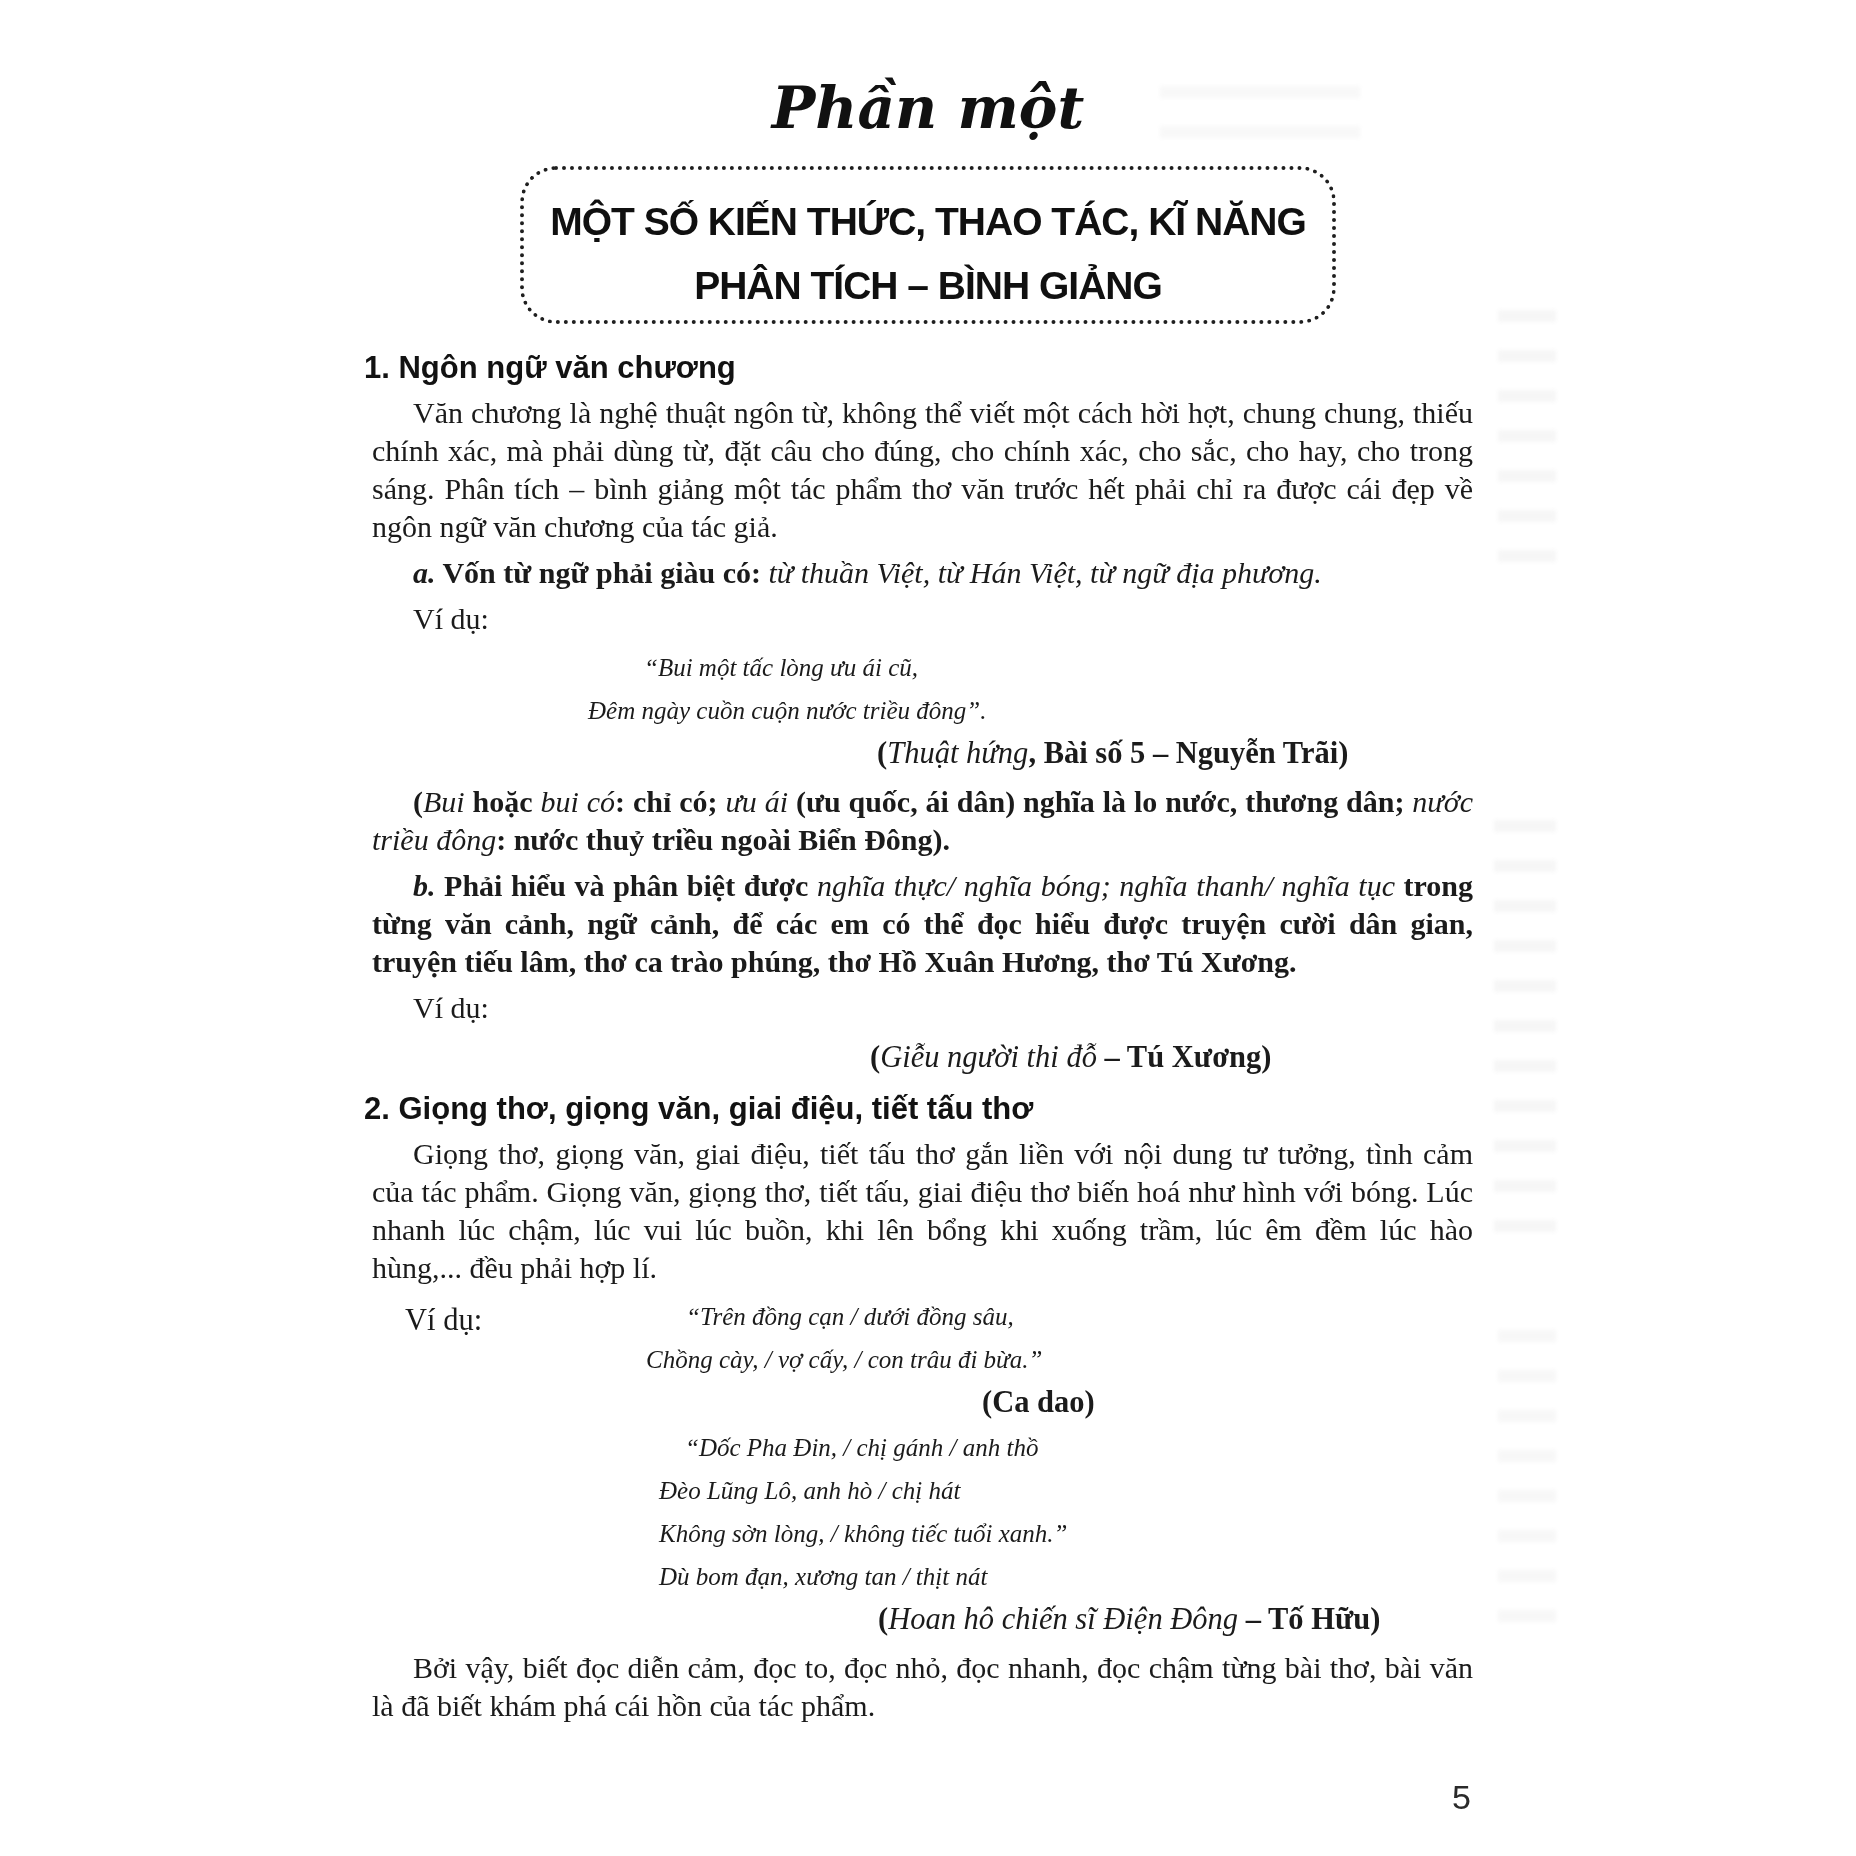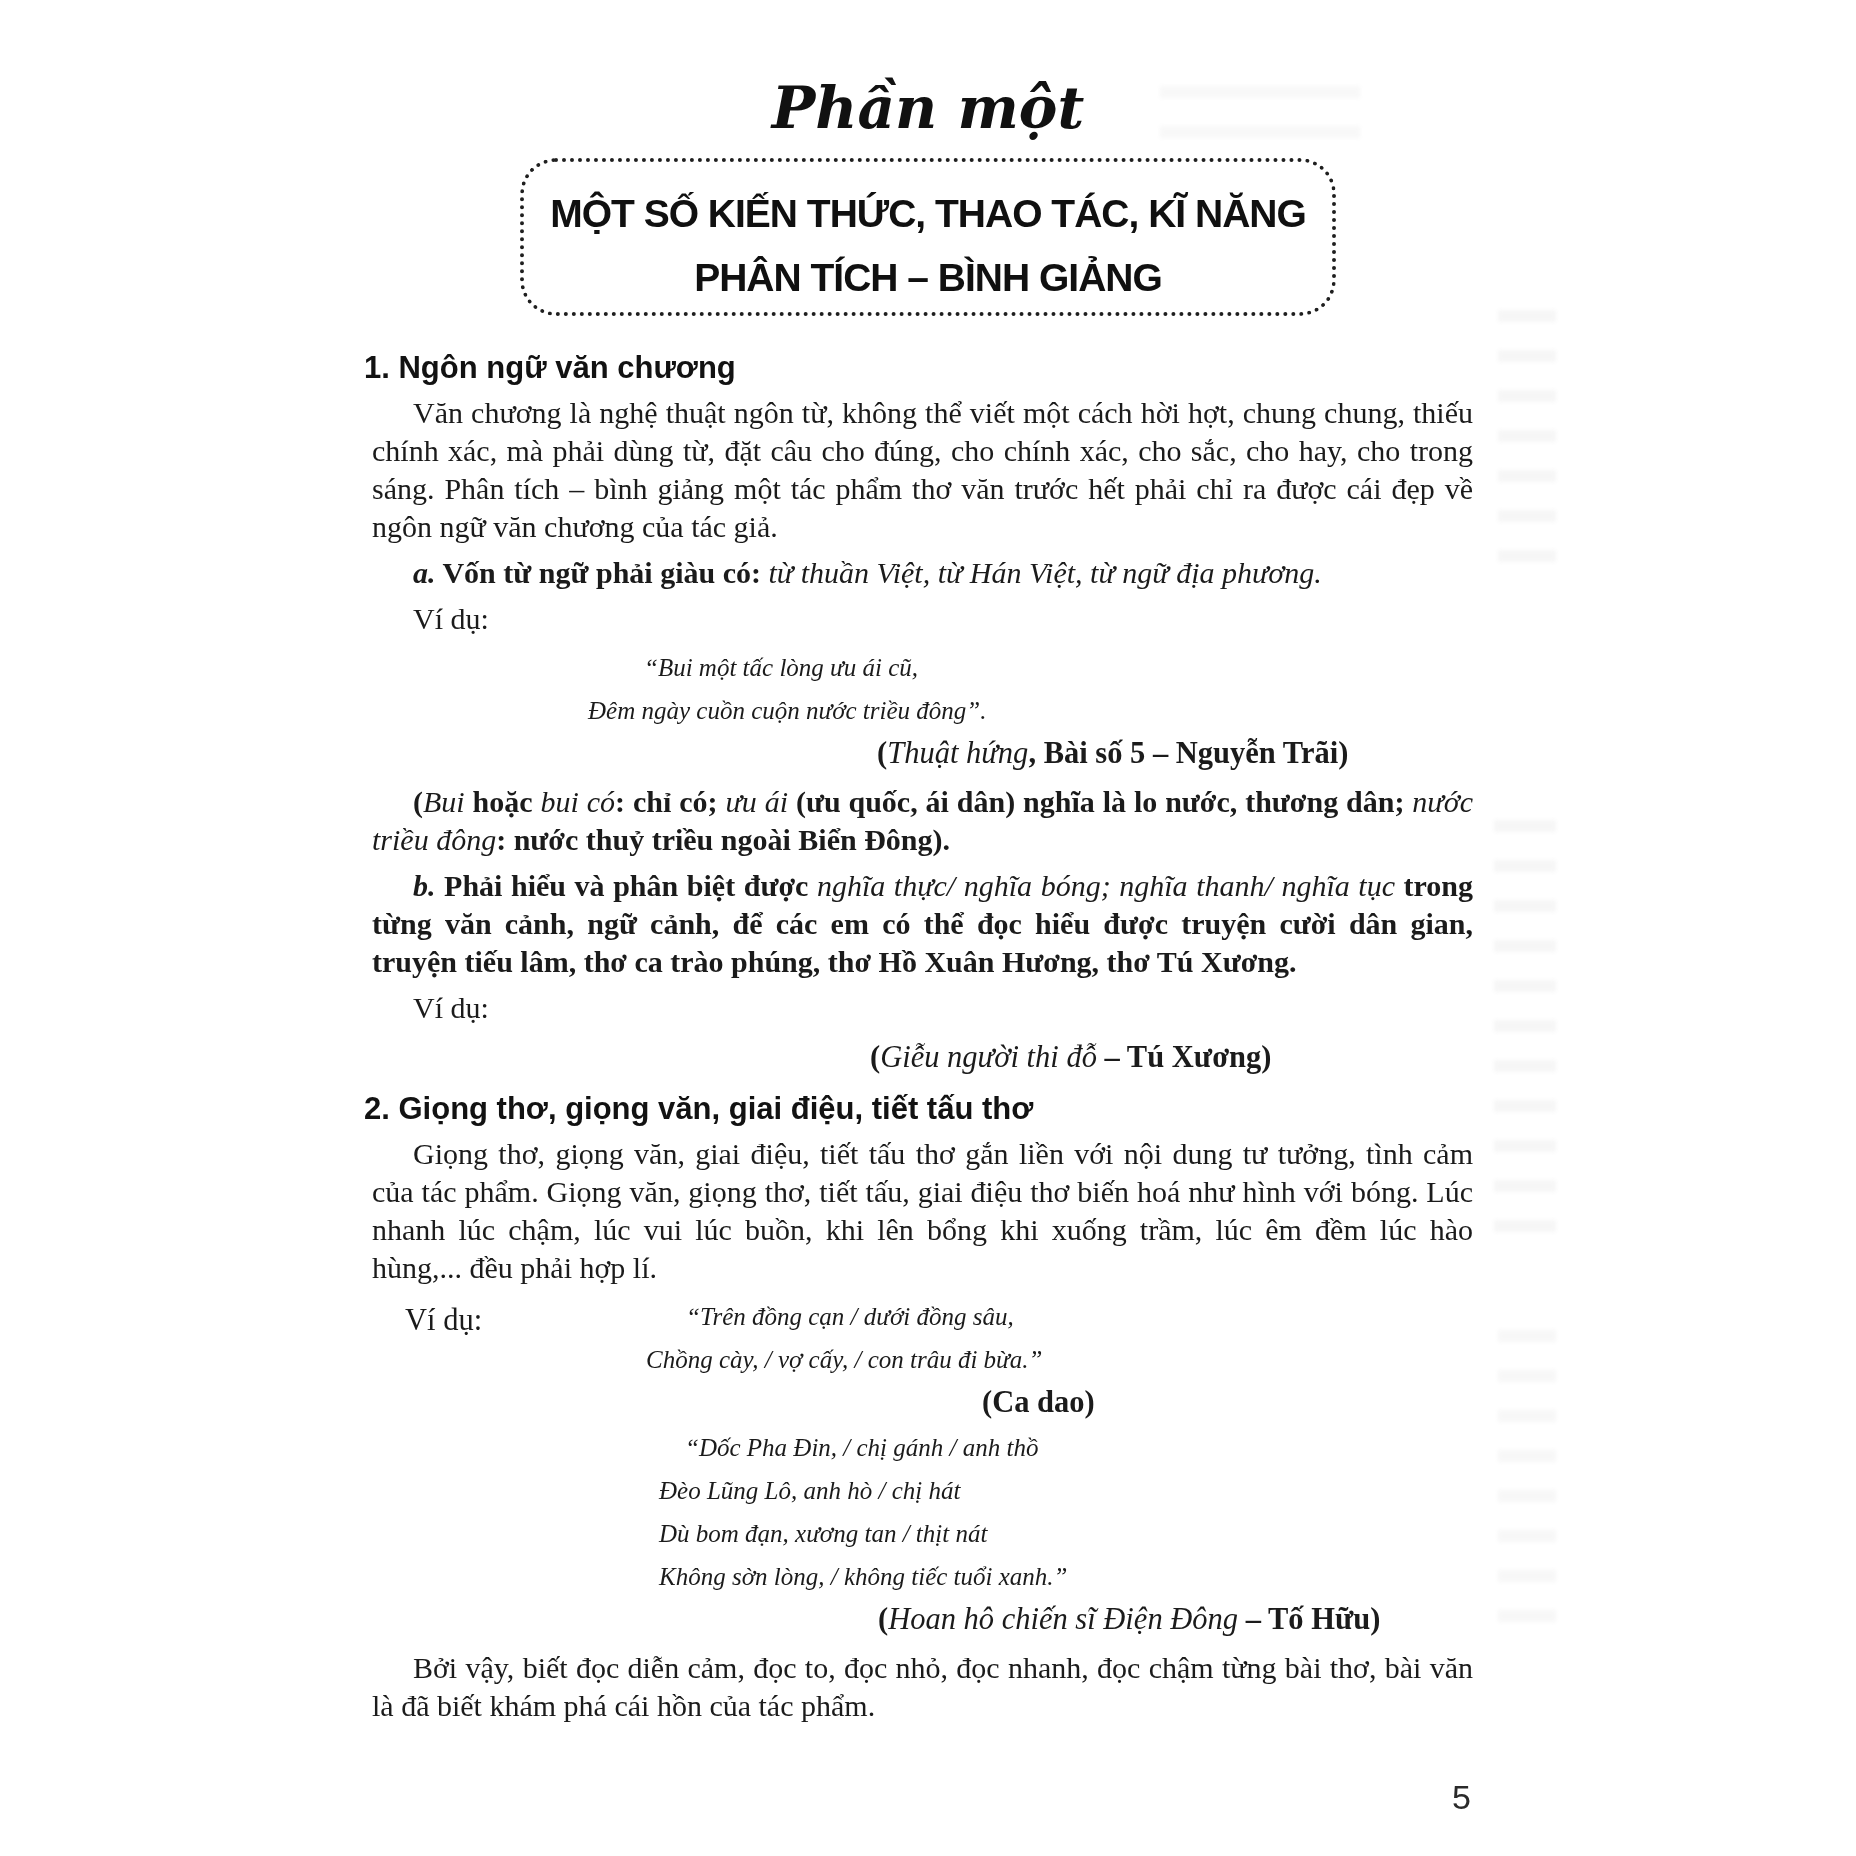--- a/index.html
+++ b/index.html
@@ -8,21 +8,21 @@
     font-family:"Liberation Serif",serif;color:#1b1b1b;overflow:hidden;
   }
   
   .script-title{
     position:absolute;top:74px;left:0;width:100%;text-align:center;z-index:3;
     font-family:"DejaVu Serif",serif;font-style:italic;font-weight:bold;font-size:58px;
     color:#111;
   }
   .script-title .pad{background:#fff;padding:0 34px;}
   .title-box{
-    position:absolute;top:158px;left:520px;width:816px;height:158px;box-sizing:border-box;
+    position:absolute;top:166px;left:520px;width:816px;height:158px;box-sizing:border-box;
     border:4px dotted #1f1f1f;border-radius:36px;z-index:1;
     text-align:center;padding-top:20px;
     font-family:"Liberation Sans",sans-serif;font-weight:bold;font-size:39px;
     letter-spacing:-1px;line-height:64px;color:#101010;
   }
   
   .content{position:absolute;top:350px;left:364px;width:1117px;}
   h2.sec{
     font-family:"Liberation Sans",sans-serif;font-weight:bold;font-size:31px;
     margin:0 0 8px 0;color:#121212;letter-spacing:0;
@@ -113,22 +113,22 @@
       <div class="poem cadao">
           <div class="poem-line">“Trên đồng cạn / dưới đồng sâu,</div>
           <div class="poem-line">Chồng cày, / vợ cấy, / con trâu đi bừa.”</div>
         </div>
     </div>
     <div class="attribution attr-cadao"><span class="run-r">(Ca dao)</span></div>
 
     <div class="poem tohuu">
         <div class="poem-line">“Dốc Pha Đin, / chị gánh / anh thồ</div>
         <div class="poem-line">Đèo Lũng Lô, anh hò / chị hát</div>
+        <div class="poem-line">Không sờn lòng, / không tiếc tuổi xanh.”</div>
         <div class="poem-line">Dù bom đạn, xương tan / thịt nát</div>
-        <div class="poem-line">Không sờn lòng, / không tiếc tuổi xanh.”</div>
       </div>
     <div class="attribution attr-tohuu"><span class="run-r">(</span><span class="run-i">Hoan hô chiến sĩ Điện Đông</span><span class="run-r"> – Tố Hữu)</span></div>
 
     <p class="body indent closing">Bởi vậy, biết đọc diễn cảm, đọc to, đọc nhỏ, đọc nhanh, đọc chậm từng bài thơ, bài văn là đã biết khám phá cái hồn của tác phẩm.</p>
 
   </div>
 
   <div class="page-number">5</div>
 
   <div class="artifact a1"></div>

